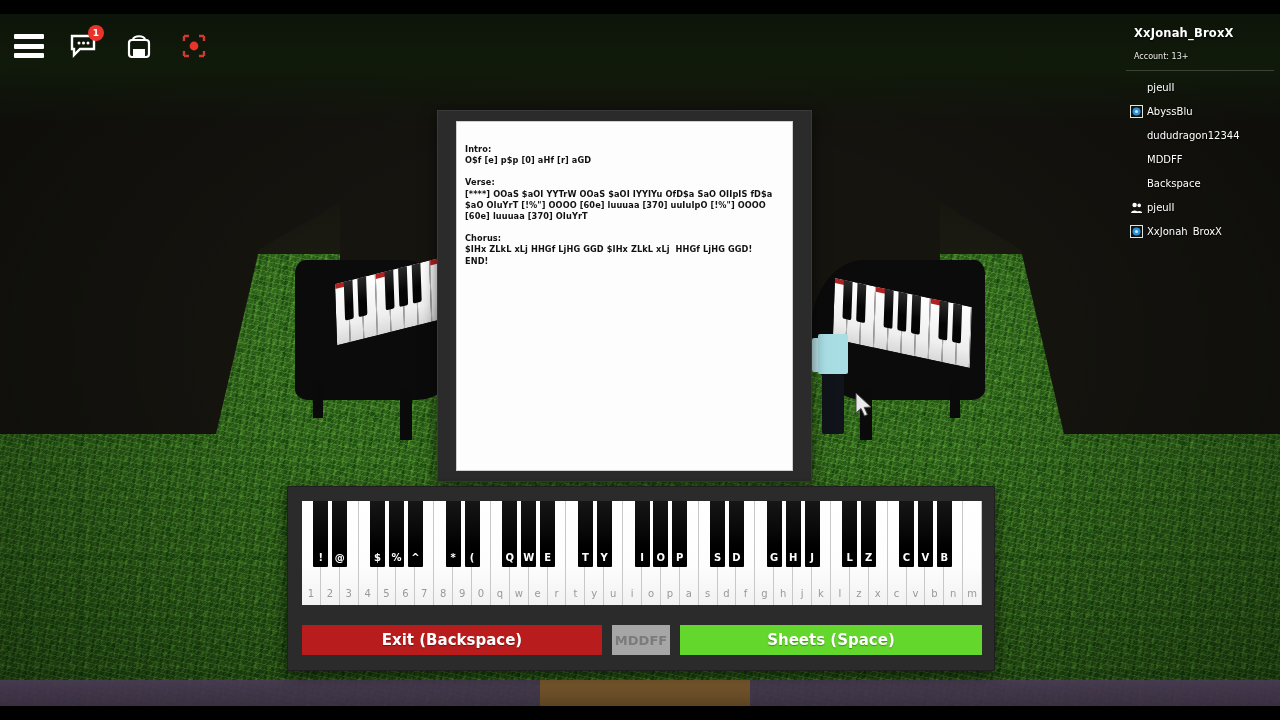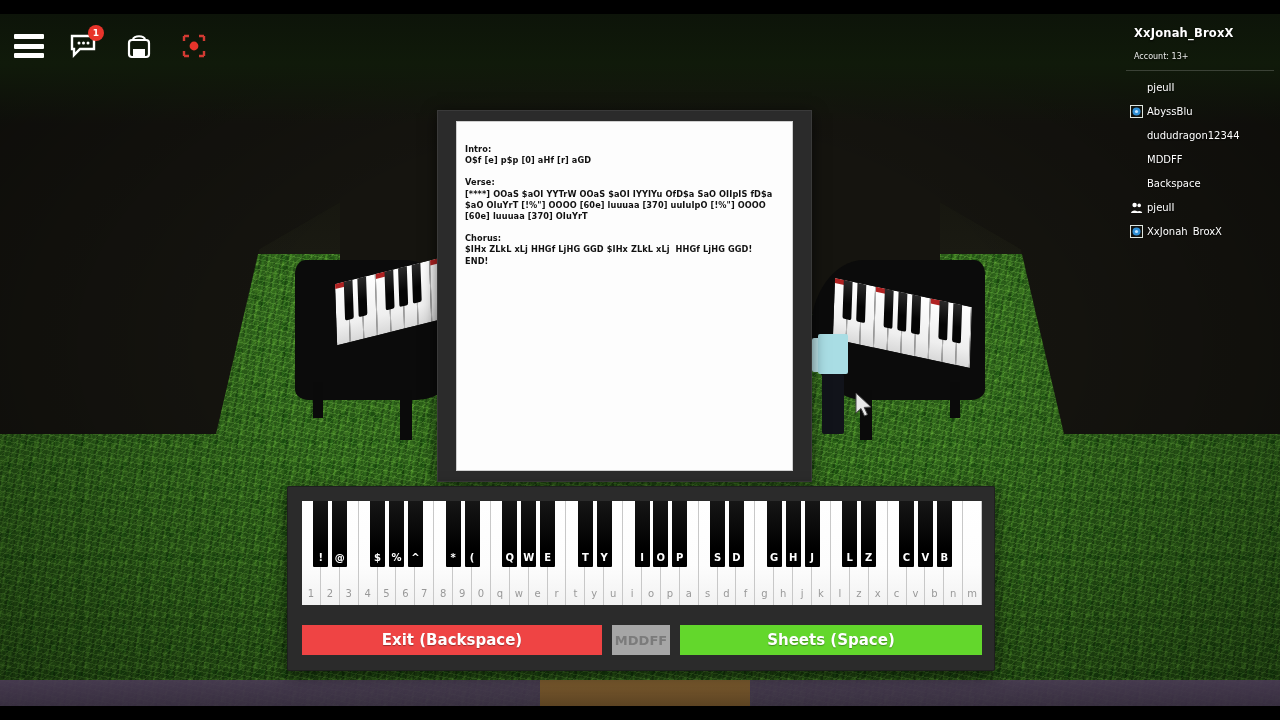--- a/index.html
+++ b/index.html
@@ -142,21 +142,21 @@
 
   .kb-buttons {
     position:absolute; left:14px; top:138px; width:680px; height:30px;
     display:flex; align-items:center; gap:10px;
   }
   .btn {
     height:30px; display:flex; align-items:center; justify-content:center;
     font-family:"DejaVu Sans", sans-serif; font-weight:700; font-size:15px;
     color:#fff; text-shadow:0 1px 1px rgba(0,0,0,.35); user-select:none;
   }
-  .btn-exit   { flex:0 0 300px; background:#ef4444; }
+  .btn-exit   { flex:0 0 300px; background:#b91c1c; }
   .btn-caps   { flex:0 0 58px;  background:#a6a6a6; color:#7b7b7b; font-size:13px; text-shadow:none;}
   .btn-sheets { flex:1 1 auto;  background:#63d72c; }
 
   
   .toolbar {
     position:absolute; left:0; top:20px; width:210px; height:52px;
     display:flex; align-items:center; gap:22px; padding-left:12px; z-index:55;
   }
   .tb-item { position:relative; width:34px; height:34px; display:flex; align-items:center; justify-content:center; }
   .hamburger { width:30px; height:24px; display:flex; flex-direction:column; justify-content:space-between; }

